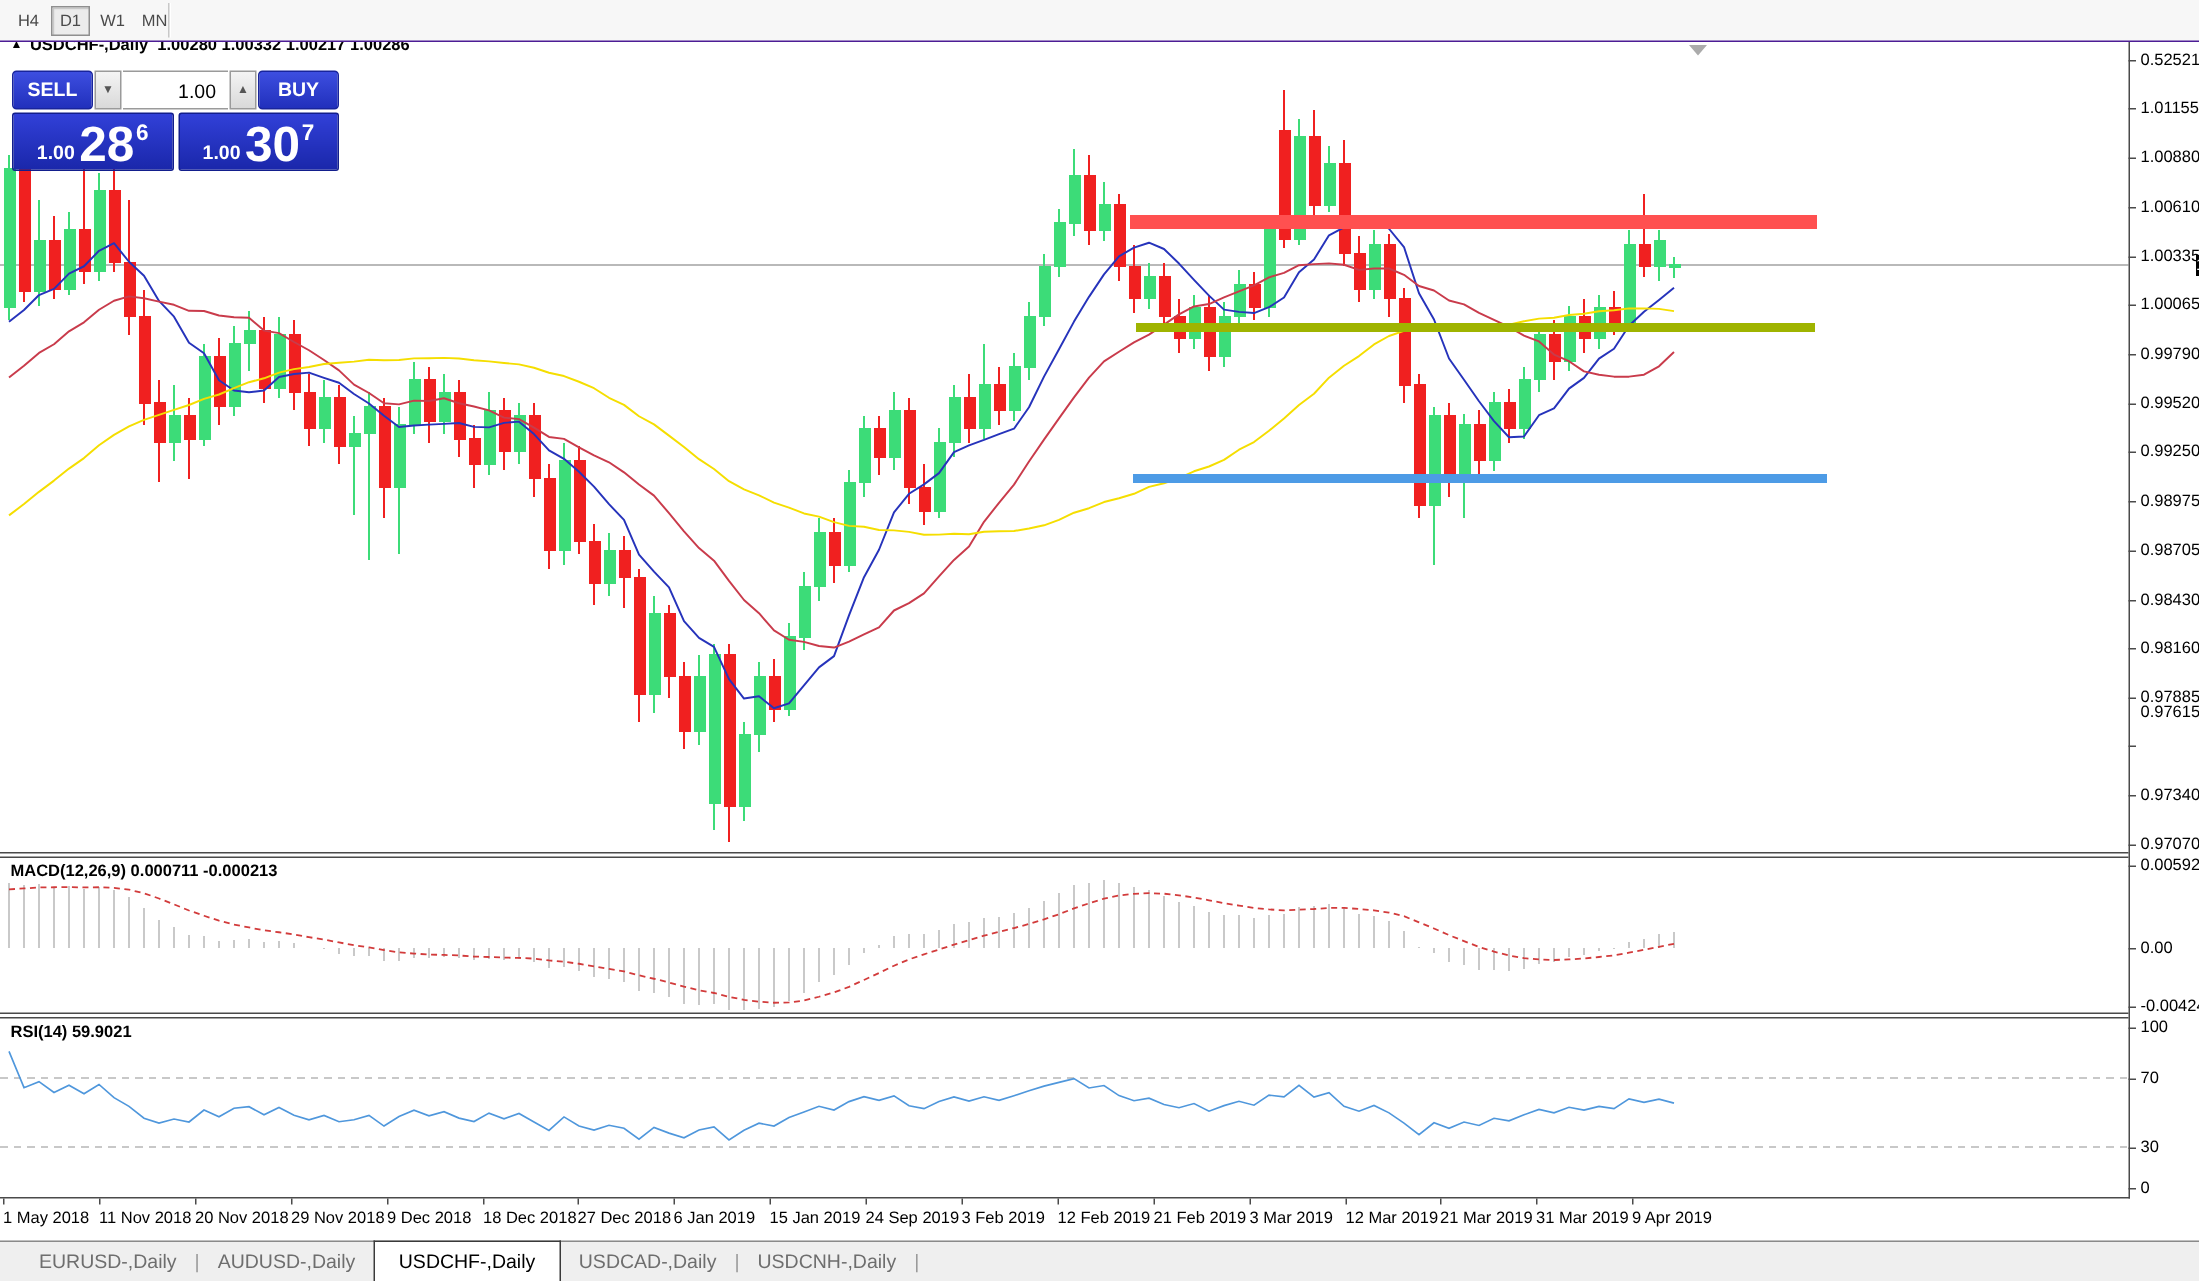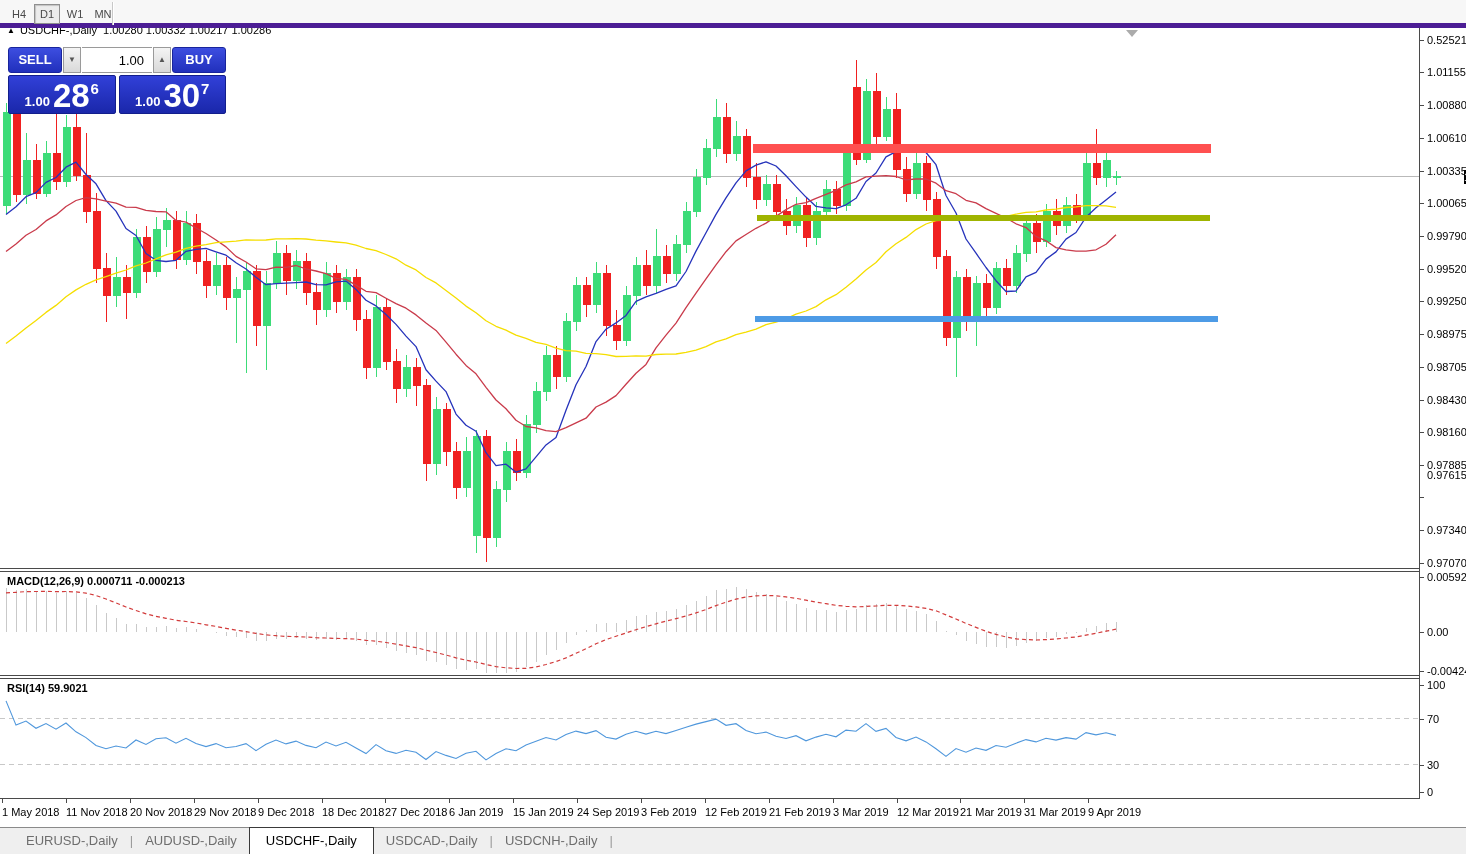--- a/index.html
+++ b/index.html
@@ -1,28 +1,28 @@
 <!DOCTYPE html>
 <html><head>
 <meta charset="utf-8">
 <style>
   html,body{margin:0;padding:0}
   body{width:1466px;height:854px;position:relative;overflow:hidden;background:#fff;
        font-family:"Liberation Sans",sans-serif;-webkit-font-smoothing:antialiased}
   
   .toolbar{position:absolute;left:0;top:0;width:1466px;height:28px;background:#F7F7F7;
-           border-bottom:5px solid #4c1d95;box-sizing:border-box;z-index:10}
+           border-bottom:1px solid #4c1d95;box-sizing:border-box;z-index:10}
   .tf-btn{position:absolute;top:4px;width:26px;height:20px;line-height:20px;text-align:center;
           font-size:11px;color:#4a4a4a;cursor:default;box-sizing:border-box}
   .tf-btn.active{background:#ECECEC;border:1px solid #8F8F8F;line-height:18px;
                  box-shadow:inset 1px 1px 1px rgba(0,0,0,.18)}
   .toolbar-sep{position:absolute;left:112px;top:2px;height:23px;width:0;
                border-left:1px solid #C8C8C8;border-right:1px solid #FFF}
   
-  .chart-title{position:absolute;left:7px;top:24px;font-size:11px;font-weight:normal;color:#000;z-index:6;white-space:nowrap}
+  .chart-title{position:absolute;left:7px;top:24px;font-size:11px;font-weight:bold;color:#000;z-index:6;white-space:nowrap}
   .tri{font-size:8px;margin-right:5px;vertical-align:1px}
   
   .trade-panel{position:absolute;left:8px;top:47px;width:218px;z-index:7}
   .tp-row1{display:flex;height:26px;gap:1px}
   .sell-btn,.buy-btn{width:54px;background:linear-gradient(#3D4EE0,#2130BC);border:1px solid #18249C;
       border-radius:3px;color:#fff;font-size:13px;font-weight:bold;text-align:center;line-height:24px;box-sizing:border-box}
   .spin-btn{width:18px;background:linear-gradient(#F4F4F4,#D9D9D9);border:1px solid #9A9A9A;
       box-sizing:border-box;font-size:8px;color:#555;text-align:center;line-height:24px}
   .vol-field{width:70px;background:#fff;border:1px solid #9A9A9A;border-left:none;border-right:none;
       box-sizing:border-box;font-size:13px;color:#000;text-align:right;padding:0 8px 0 0;outline:none;font-family:inherit}

